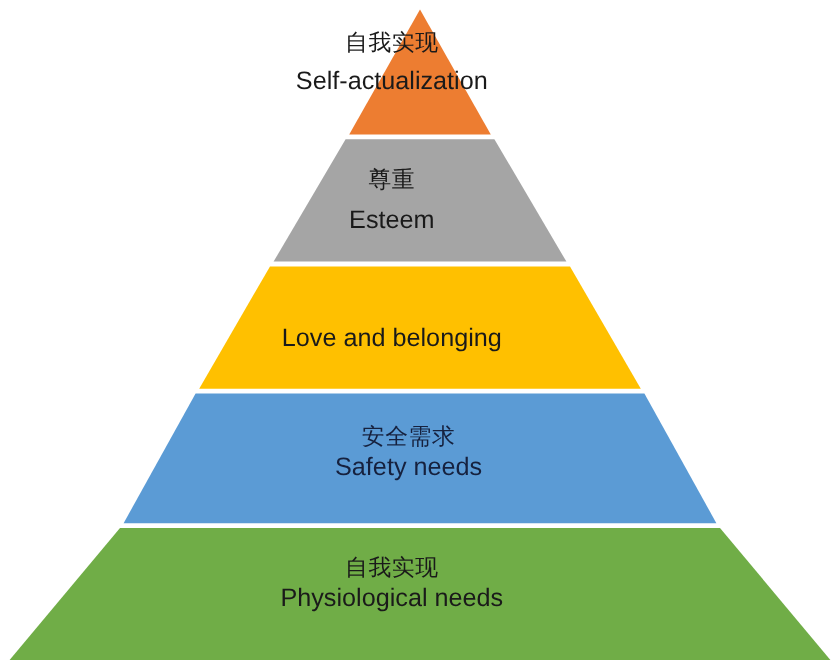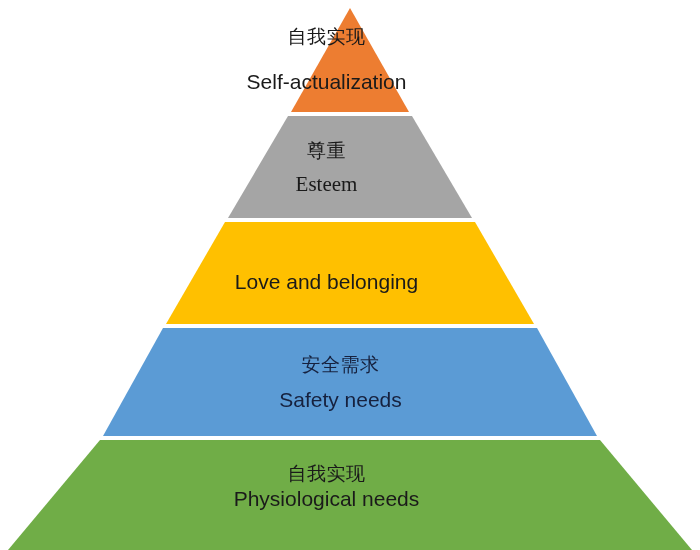--- a/index.html
+++ b/index.html
@@ -51,27 +51,26 @@
     font-size: 21px;
     line-height: 26px;
   }
 
   
   #tier-self-actualization .tier-labels {
     top: 24px;
   }
   #tier-self-actualization .label-en {
     width: 180px;
-    margin: 20px auto 0;
+    margin: 6px auto 0;
   }
 
   
   #tier-esteem .tier-labels {
     top: 138px;
-    font-family: Liberation Serif, serif;
   }
   #tier-esteem .label-en {
     margin-top: 8px;
   }
 
   
   #tier-love .tier-labels {
     top: 243px;
   }
   #tier-love .label-en {
@@ -81,21 +80,20 @@
   
   #tier-safety .tier-labels {
     top: 352px;
   }
   #tier-safety .label-cn,
   #tier-safety .label-en {
     color: #16213e;
     padding-left: 28px;
   }
   #tier-safety .label-en {
-    margin-top: 10px;
   }
 
   
   #tier-physiological .tier-labels {
     top: 461px;
   }
   #tier-physiological .label-en {
   }
 </style>
 </head>

